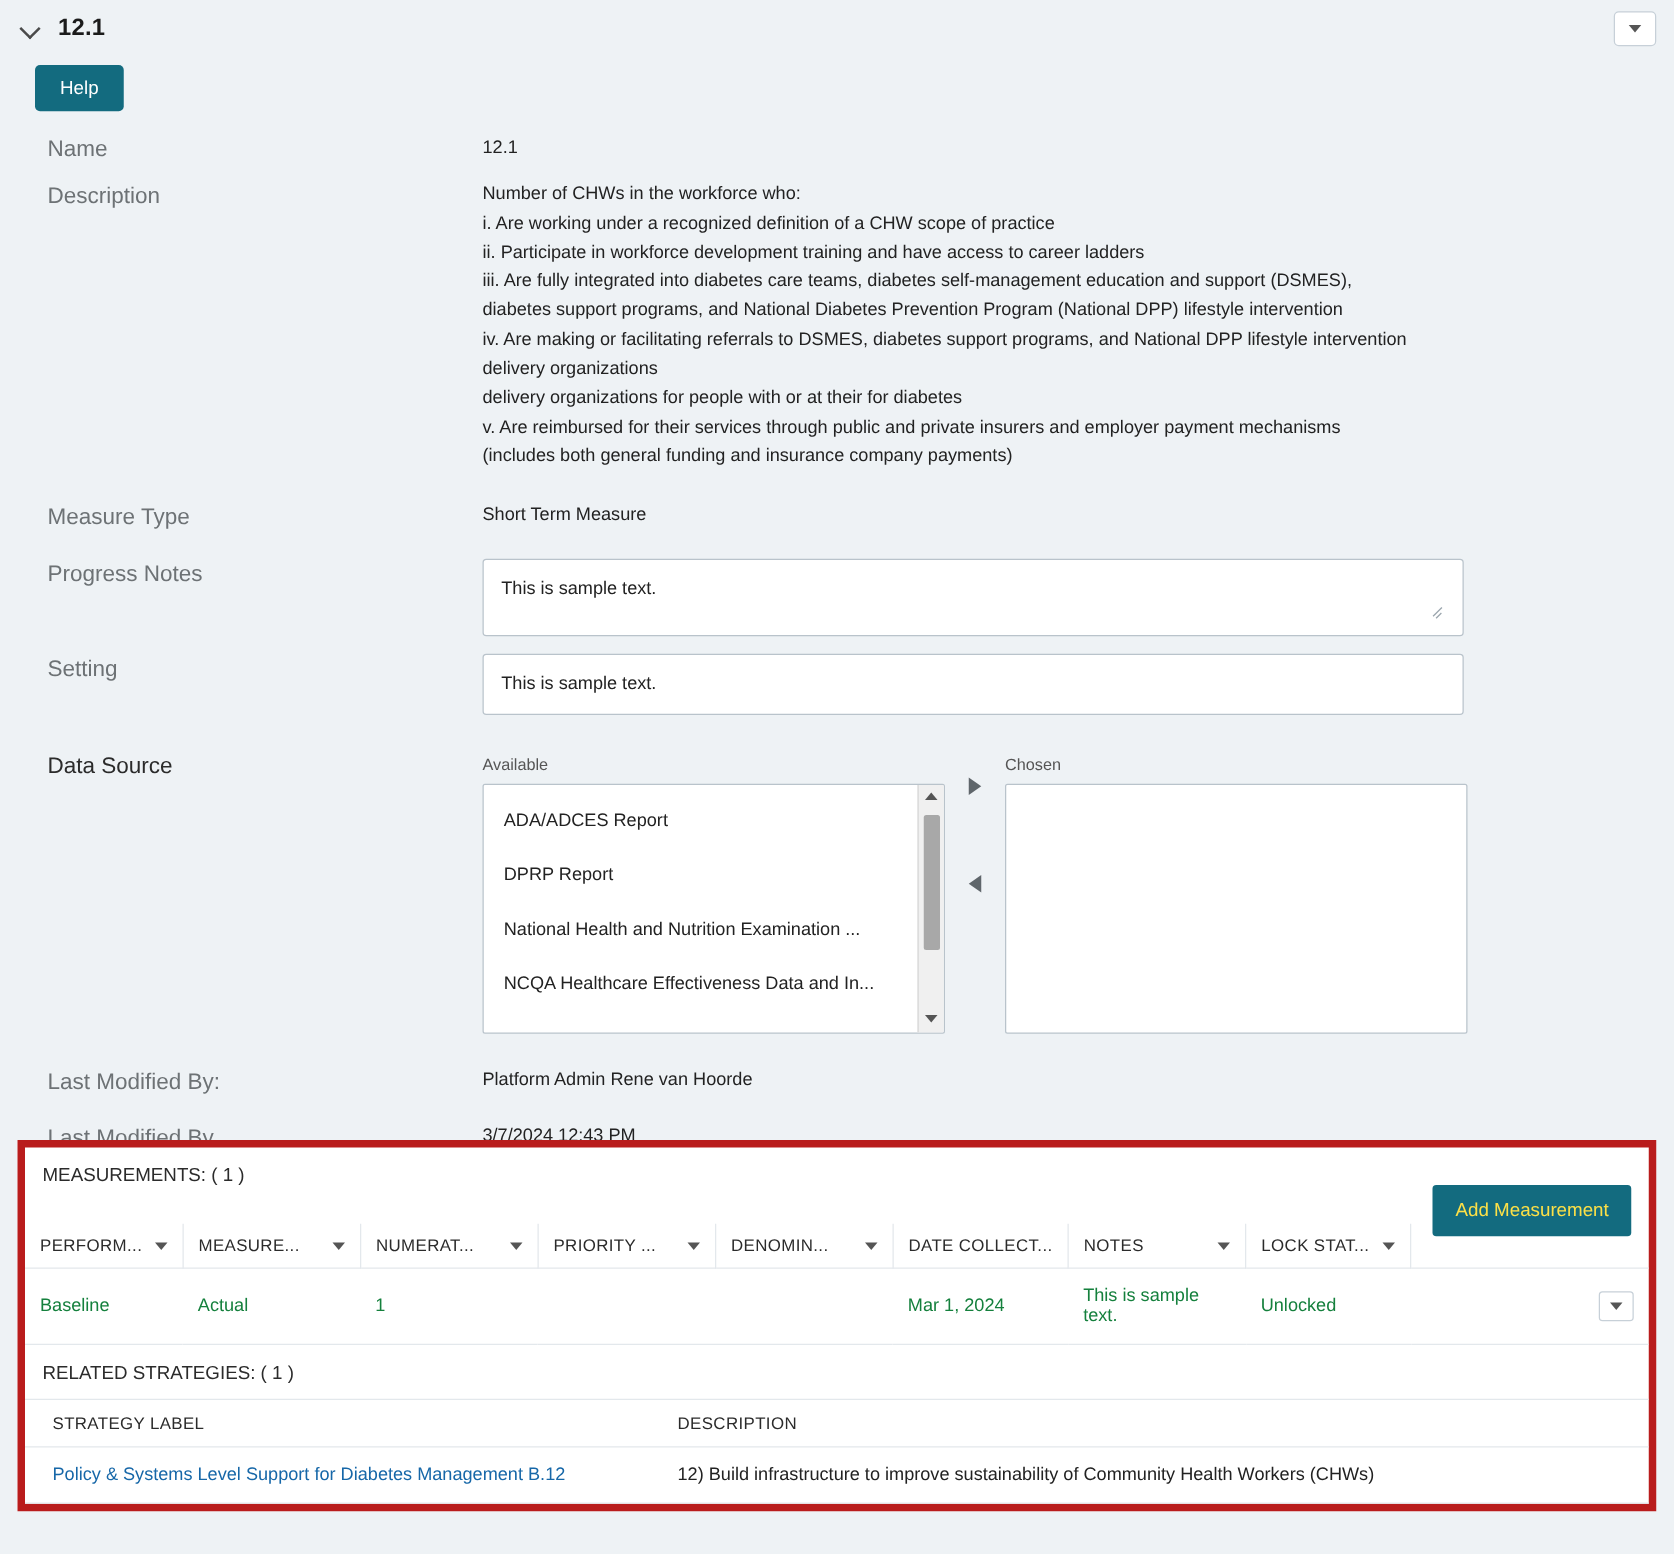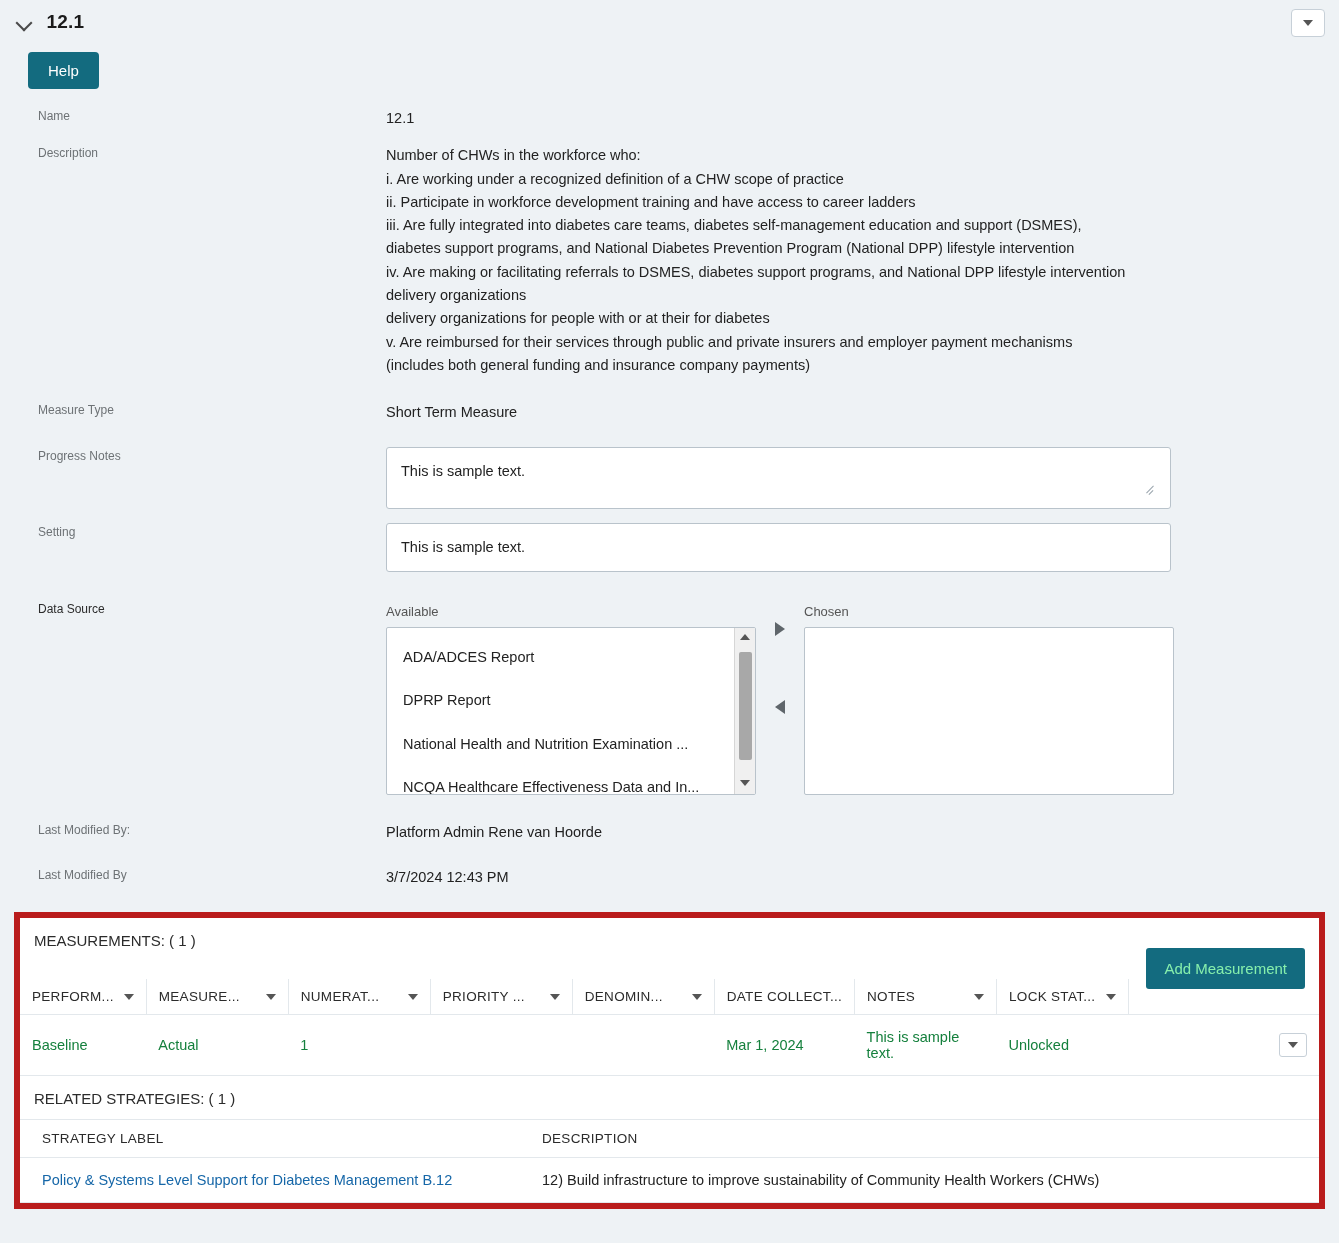--- a/index.html
+++ b/index.html
@@ -70,21 +70,21 @@
   
   .form { padding: 18px 0 0 0; }
   .row {
     display: flex;
     align-items: flex-start;
     margin-bottom: 14px;
   }
   .row .lbl {
     width: 386px;
     padding-left: 38px;
-    font-size: 12px;
+    font-size: 18px;
     color: #6d7275;
     padding-top: 2px;
   }
   .row .lbl.bold { color: #2b2b2b; font-weight: normal; }
   .row .val {
     flex: 1;
     font-size: 14.5px;
     color: #222;
     line-height: 23.3px;
     padding-right: 120px;
@@ -119,21 +119,21 @@
     display: flex;
     align-items: flex-start;
   }
   .dual .col { display: flex; flex-direction: column; }
   .dual .cap {
     font-size: 13px;
     color: #555;
     margin-bottom: 4px;
   }
   .listbox {
-    width: 370px; height: 168px;
+    width: 370px; height: 200px;
     background: #fff;
     border: 1px solid #b9c3cb;
     border-radius: 2px;
     position: relative;
     overflow: hidden;
   }
   .listbox .items { padding: 8px 0; }
   .listbox .item {
     padding: 10px 16px;
     font-size: 14.5px;
@@ -196,21 +196,21 @@
   }
   .panel-head {
     font-size: 15px;
     color: #2b2b2b;
     padding: 14px 0 0 14px;
   }
   .add-btn {
     position: absolute;
     right: 14px; top: 30px;
     background: #136b7f;
-    color: #86efac;
+    color: #fde047;
     border: none;
     border-radius: 3px;
     font-size: 15px;
     padding: 12px 18px;
     cursor: pointer;
   }
 
   table.grid { width: 100%; border-collapse: collapse; }
   table.grid th {
     text-align: left;

